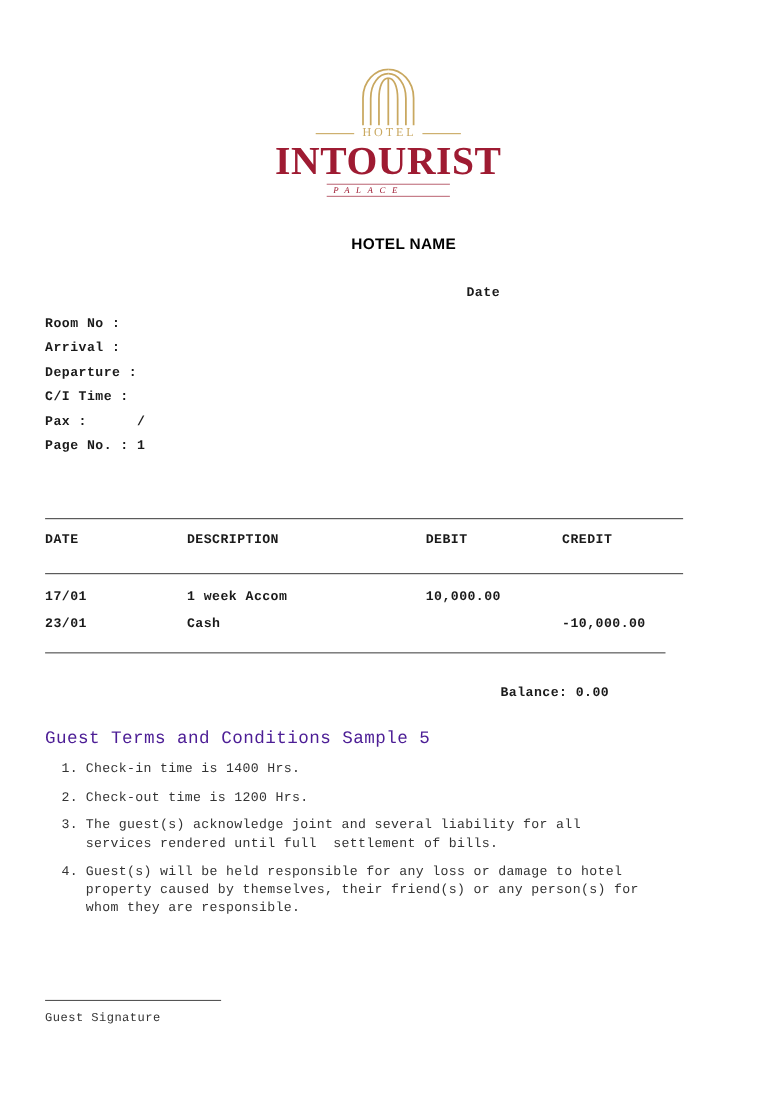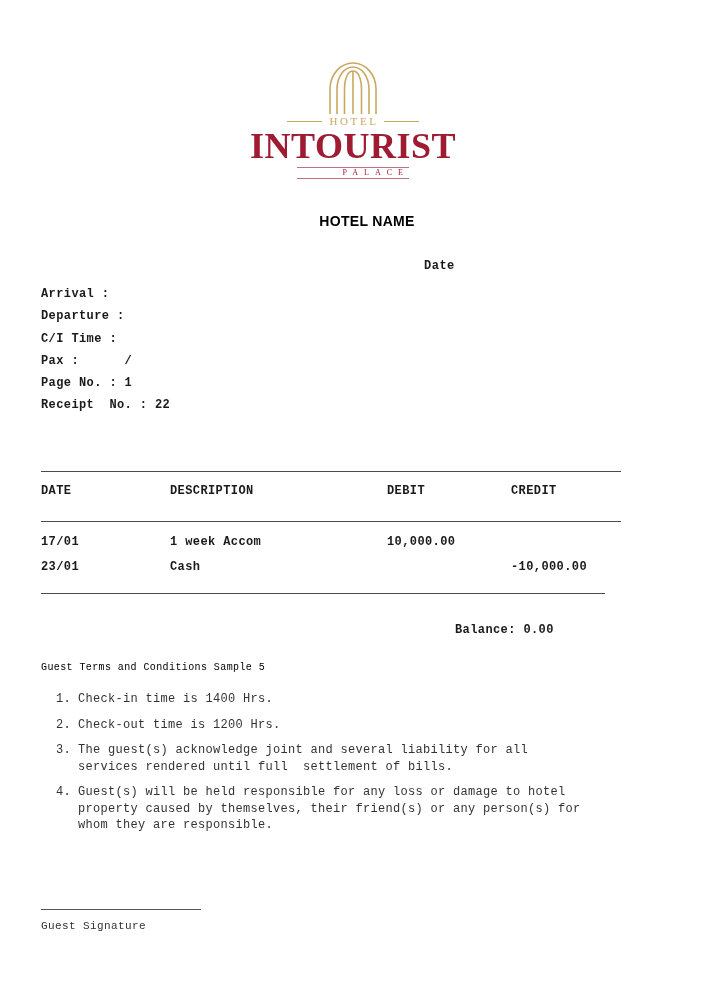--- a/index.html
+++ b/index.html
@@ -74,23 +74,24 @@
   .logo-palace-rule {
     height: 1px;
     background: #c0707e;
     width: 100%;
   }
   .logo-palace-word {
     font-family: "Liberation Serif", "DejaVu Serif", serif;
     font-size: 8px;
     letter-spacing: 6px;
     color: #9e1b32;
-    text-align: right;
+    text-align: left;
     padding: 1px 0 1px 6px;
     line-height: 1;
+    font-style: italic;
   }
 
   
   .hotel-name {
     position: absolute;
     left: 0;
     right: 0;
     top: 213px;
     text-align: center;
     font-family: "Liberation Sans", "DejaVu Sans", sans-serif;
@@ -170,24 +171,24 @@
     font-weight: 700;
     letter-spacing: 0.4px;
     white-space: pre;
   }
 
   
   .terms-title {
     position: absolute;
     left: 41px;
     top: 662px;
-    font-size: 10px;
+    font-size: 16px;
     font-weight: 400;
     letter-spacing: 0.4px;
-    color: #000000;
+    color: #4c1d95;
   }
   .terms-list {
     position: absolute;
     left: 56px;
     top: 691px;
     width: 620px;
   }
   .term-item {
     display: flex;
     align-items: flex-start;
@@ -254,26 +255,26 @@
       <div class="logo-palace-rule"></div>
       <div class="logo-palace-word">PALACE</div>
       <div class="logo-palace-rule"></div>
     </div>
   </div>
 
   <div class="hotel-name">HOTEL NAME</div>
   <div class="date-label">Date</div>
 
   <div class="info-list">
+    <div class="info-row">Room No :</div>
     <div class="info-row">Arrival :</div>
     <div class="info-row">Departure :</div>
     <div class="info-row">C/I Time :</div>
     <div class="info-row">Pax :      /</div>
     <div class="info-row">Page No. : 1</div>
-    <div class="info-row">Receipt  No. : 22</div>
   </div>
 
   <div class="rule rule-top"></div>
 
   <div class="table-head">
     <span class="c-date">DATE</span>
     <span class="c-desc">DESCRIPTION</span>
     <span class="c-debit">DEBIT</span>
     <span class="c-credit">CREDIT</span>
   </div>

